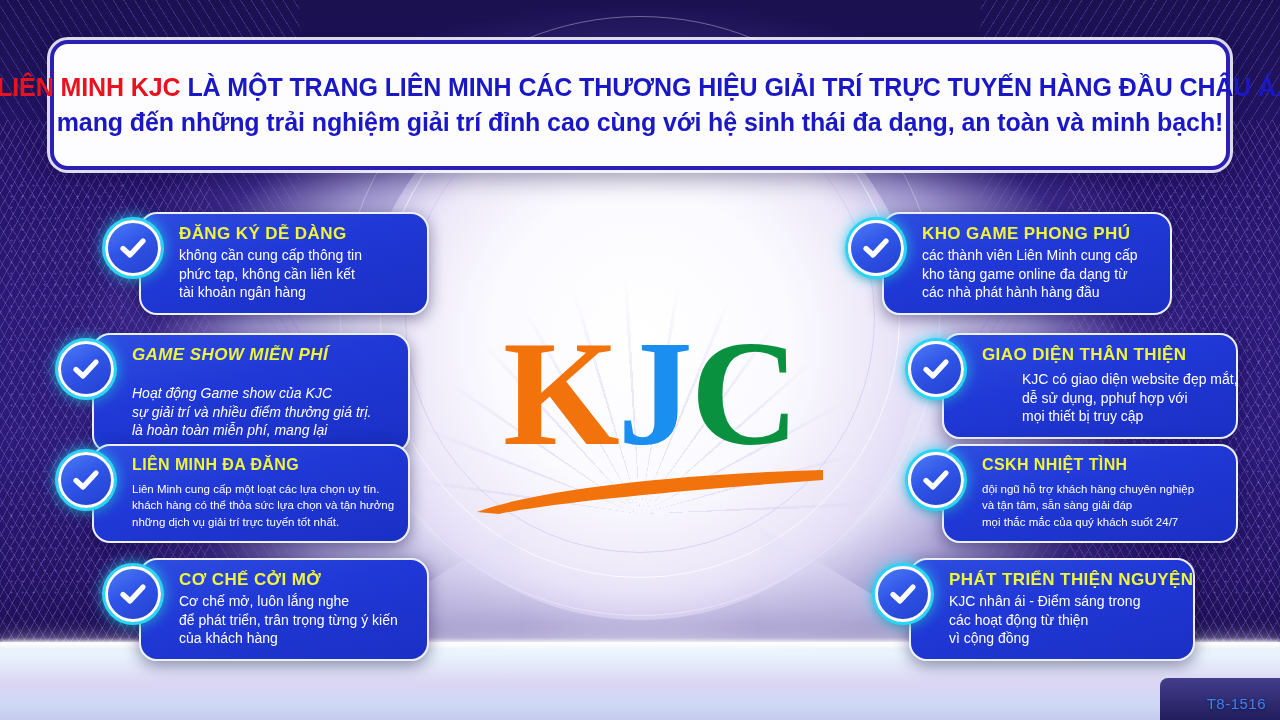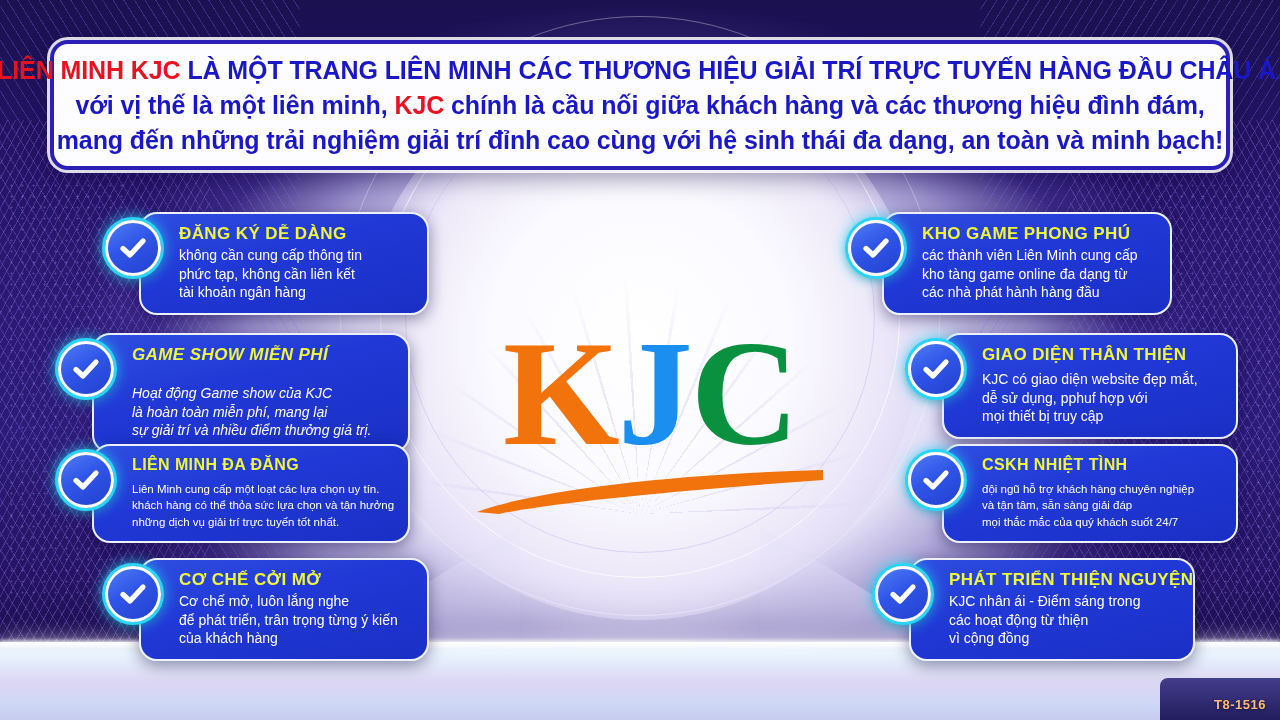--- a/index.html
+++ b/index.html
@@ -155,21 +155,21 @@
   #f3 { left:58px;  top:444px; }
   #f3 .box { width:318px; }
   #f4 { left:105px; top:558px; }
   #f4 .box { width:290px; }
 
   
   #f5 { left:848px; top:212px; }
   #f5 .box { width:290px; }
   #f6 { left:908px; top:333px; }
   #f6 .box { width:296px; }
-  #f6 .box-body { margin-top:5px; }
+  #f6 .box-body { margin-top:5px;margin-left:40px; }
   #f7 { left:908px; top:444px; }
   #f7 .box { width:296px; }
   #f7 .box-body { margin-top:6px; }
   #f8 { left:875px; top:558px; }
   #f8 .box { width:286px; }
 
   
   .logo {
     position:absolute; left:455px; top:318px; width:390px; height:200px;
     text-align:center;
@@ -182,21 +182,21 @@
     letter-spacing:-2px;
   }
   .logo-text .k { color:#f2720c; }
   .logo-text .j { color:#1a8ff0; }
   .logo-text .c { color:#0a9140; }
   .swoosh { position:absolute; left:20px; top:150px; width:350px; height:46px; }
 
   
   .watermark {
     position:absolute; right:14px; bottom:8px;
-    color:#fdba74; font-weight:bold; font-size:13px;
+    color:#3b82f6; font-weight:normal; font-size:15px;
     letter-spacing:.5px;
     text-shadow:0 1px 3px rgba(0,0,0,.55);
   }
   .wm-plate {
     position:absolute; right:0; bottom:0; width:120px; height:42px;
     background:linear-gradient(180deg, rgba(40,34,120,.85), rgba(26,20,86,.95));
     border-top-left-radius:8px;
   }
 </style>
 </head>
@@ -215,21 +215,20 @@
   <div class="ring r1"></div>
   <div class="ring r2"></div>
   <div class="wing-l"></div>
   <div class="wing-r"></div>
   <div class="floor-glow"></div>
   <div class="floor"></div>
 </div>
 
 <div class="banner">
   <div class="banner-line"><span class="hl">LIÊN MINH KJC </span><span>LÀ MỘT TRANG LIÊN MINH CÁC THƯƠNG HIỆU GIẢI TRÍ TRỰC TUYẾN HÀNG ĐẦU CHÂU Á.</span></div>
-  <div class="banner-line"><span>với vị thế là một liên minh, </span><span class="hl">KJC</span><span> chính là cầu nối giữa khách hàng và các thương hiệu đình đám,</span></div>
   <div class="banner-line"><span>mang đến những trải nghiệm giải trí đỉnh cao cùng với hệ sinh thái đa dạng, an toàn và minh bạch!</span></div>
 </div>
 
 <div class="feature" id="f1">
   <div class="badge">
     <svg viewBox="0 0 32 32">
         <path d="M6 16.5 L13 23 L26 9" fill="none" stroke="#ffffff" stroke-width="5.2" stroke-linecap="round" stroke-linejoin="round"></path>
       </svg>
   </div>
   <div class="box">
@@ -245,22 +244,22 @@
 <div class="feature" id="f2">
   <div class="badge">
     <svg viewBox="0 0 32 32">
         <path d="M6 16.5 L13 23 L26 9" fill="none" stroke="#ffffff" stroke-width="5.2" stroke-linecap="round" stroke-linejoin="round"></path>
       </svg>
   </div>
   <div class="box">
     <div class="box-title">GAME SHOW MIỄN PHÍ</div>
     <div class="box-body">
         <div>Hoạt động Game show của KJC</div>
+        <div>sự giải trí và nhiều điểm thưởng giá trị.</div>
         <div>là hoàn toàn miễn phí, mang lại</div>
-        <div>sự giải trí và nhiều điểm thưởng giá trị.</div>
       </div>
   </div>
 </div>
 
 <div class="feature small" id="f3">
   <div class="badge">
     <svg viewBox="0 0 32 32">
         <path d="M6 16.5 L13 23 L26 9" fill="none" stroke="#ffffff" stroke-width="5.2" stroke-linecap="round" stroke-linejoin="round"></path>
       </svg>
   </div>

